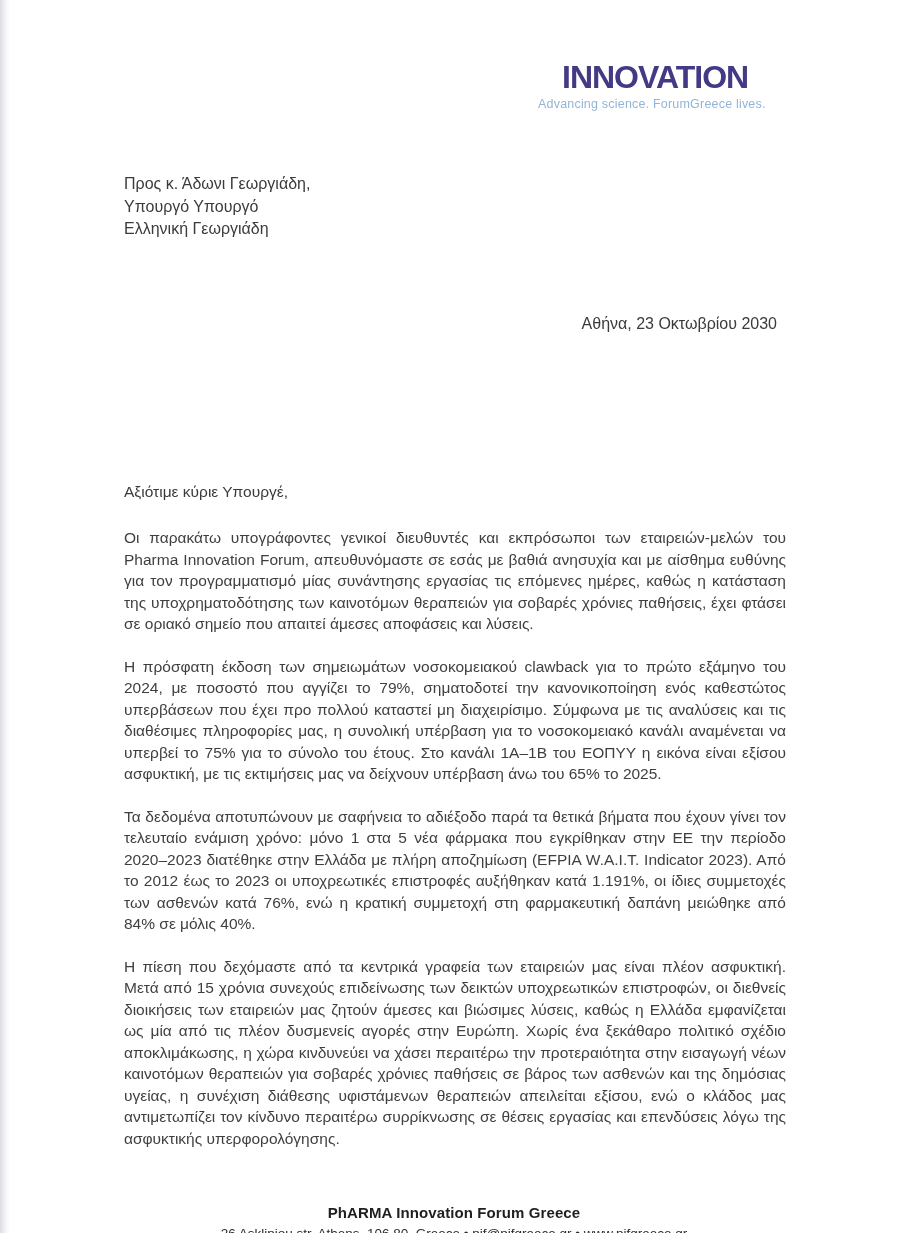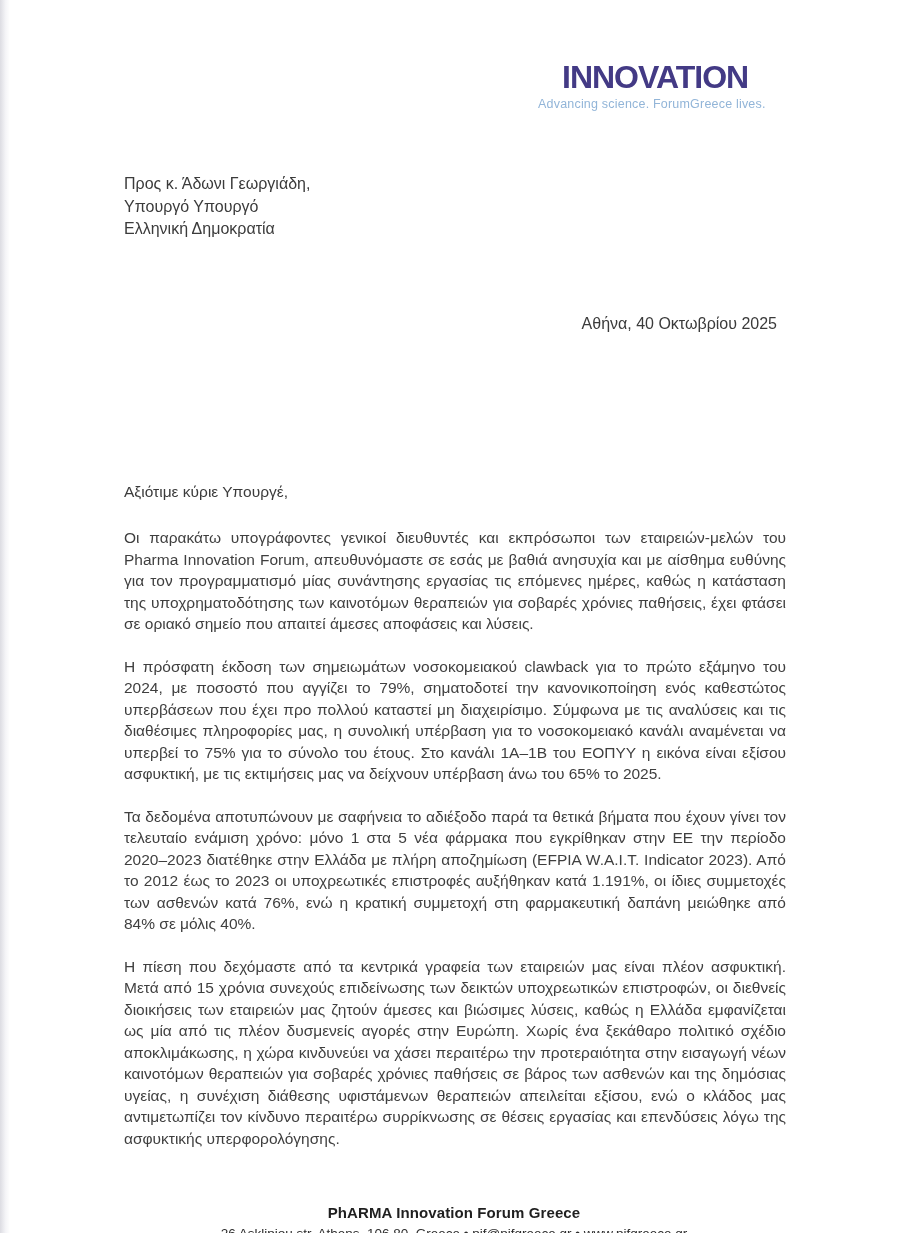--- a/index.html
+++ b/index.html
@@ -92,24 +92,24 @@
   <div class="scan-edge"></div>
 
   <div class="logo">
     <div class="logo-row2">INNOVATION</div>
     <div class="logo-tagline">Advancing science. ForumGreece lives.</div>
   </div>
 
   <div class="recipient">
     <div>Προς κ. Άδωνι Γεωργιάδη,</div>
     <div>Υπουργό Υπουργό</div>
-    <div>Ελληνική Δημοκρατία</div>
+    <div>Ελληνική Γεωργιάδη</div>
   </div>
 
-  <div class="date-line">Αθήνα, 40 Οκτωβρίου 2025</div>
+  <div class="date-line">Αθήνα, 23 Οκτωβρίου 2030</div>
 
 
   <div class="salutation">Αξιότιμε κύριε Υπουργέ,</div>
 
   <div class="bodytext">
     <p>Οι παρακάτω υπογράφοντες γενικοί διευθυντές και εκπρόσωποι των εταιρειών-μελών του Pharma Innovation Forum, απευθυνόμαστε σε εσάς με βαθιά ανησυχία και με αίσθημα ευθύνης για τον προγραμματισμό μίας συνάντησης εργασίας τις επόμενες ημέρες, καθώς η κατάσταση της υποχρηματοδότησης των καινοτόμων θεραπειών για σοβαρές χρόνιες παθήσεις, έχει φτάσει σε οριακό σημείο που απαιτεί άμεσες αποφάσεις και λύσεις.</p>
     <p>Η πρόσφατη έκδοση των σημειωμάτων νοσοκομειακού clawback για το πρώτο εξάμηνο του 2024, με ποσοστό που αγγίζει το 79%, σηματοδοτεί την κανονικοποίηση ενός καθεστώτος υπερβάσεων που έχει προ πολλού καταστεί μη διαχειρίσιμο. Σύμφωνα με τις αναλύσεις και τις διαθέσιμες πληροφορίες μας, η συνολική υπέρβαση για το νοσοκομειακό κανάλι αναμένεται να υπερβεί το 75% για το σύνολο του έτους. Στο κανάλι 1Α–1Β του ΕΟΠΥΥ η εικόνα είναι εξίσου ασφυκτική, με τις εκτιμήσεις μας να δείχνουν υπέρβαση άνω του 65% το 2025.</p>
     <p>Τα δεδομένα αποτυπώνουν με σαφήνεια το αδιέξοδο παρά τα θετικά βήματα που έχουν γίνει τον τελευταίο ενάμιση χρόνο: μόνο 1 στα 5 νέα φάρμακα που εγκρίθηκαν στην ΕΕ την περίοδο 2020–2023 διατέθηκε στην Ελλάδα με πλήρη αποζημίωση (EFPIA W.A.I.T. Indicator 2023). Από το 2012 έως το 2023 οι υποχρεωτικές επιστροφές αυξήθηκαν κατά 1.191%, οι ίδιες συμμετοχές των ασθενών κατά 76%, ενώ η κρατική συμμετοχή στη φαρμακευτική δαπάνη μειώθηκε από 84% σε μόλις 40%.</p>
     <p>Η πίεση που δεχόμαστε από τα κεντρικά γραφεία των εταιρειών μας είναι πλέον ασφυκτική. Μετά από 15 χρόνια συνεχούς επιδείνωσης των δεικτών υποχρεωτικών επιστροφών, οι διεθνείς διοικήσεις των εταιρειών μας ζητούν άμεσες και βιώσιμες λύσεις, καθώς η Ελλάδα εμφανίζεται ως μία από τις πλέον δυσμενείς αγορές στην Ευρώπη. Χωρίς ένα ξεκάθαρο πολιτικό σχέδιο αποκλιμάκωσης, η χώρα κινδυνεύει να χάσει περαιτέρω την προτεραιότητα στην εισαγωγή νέων καινοτόμων θεραπειών για σοβαρές χρόνιες παθήσεις σε βάρος των ασθενών και της δημόσιας υγείας, η συνέχιση διάθεσης υφιστάμενων θεραπειών απειλείται εξίσου, ενώ ο κλάδος μας αντιμετωπίζει τον κίνδυνο περαιτέρω συρρίκνωσης σε θέσεις εργασίας και επενδύσεις λόγω της ασφυκτικής υπερφορολόγησης.</p>
   </div>

